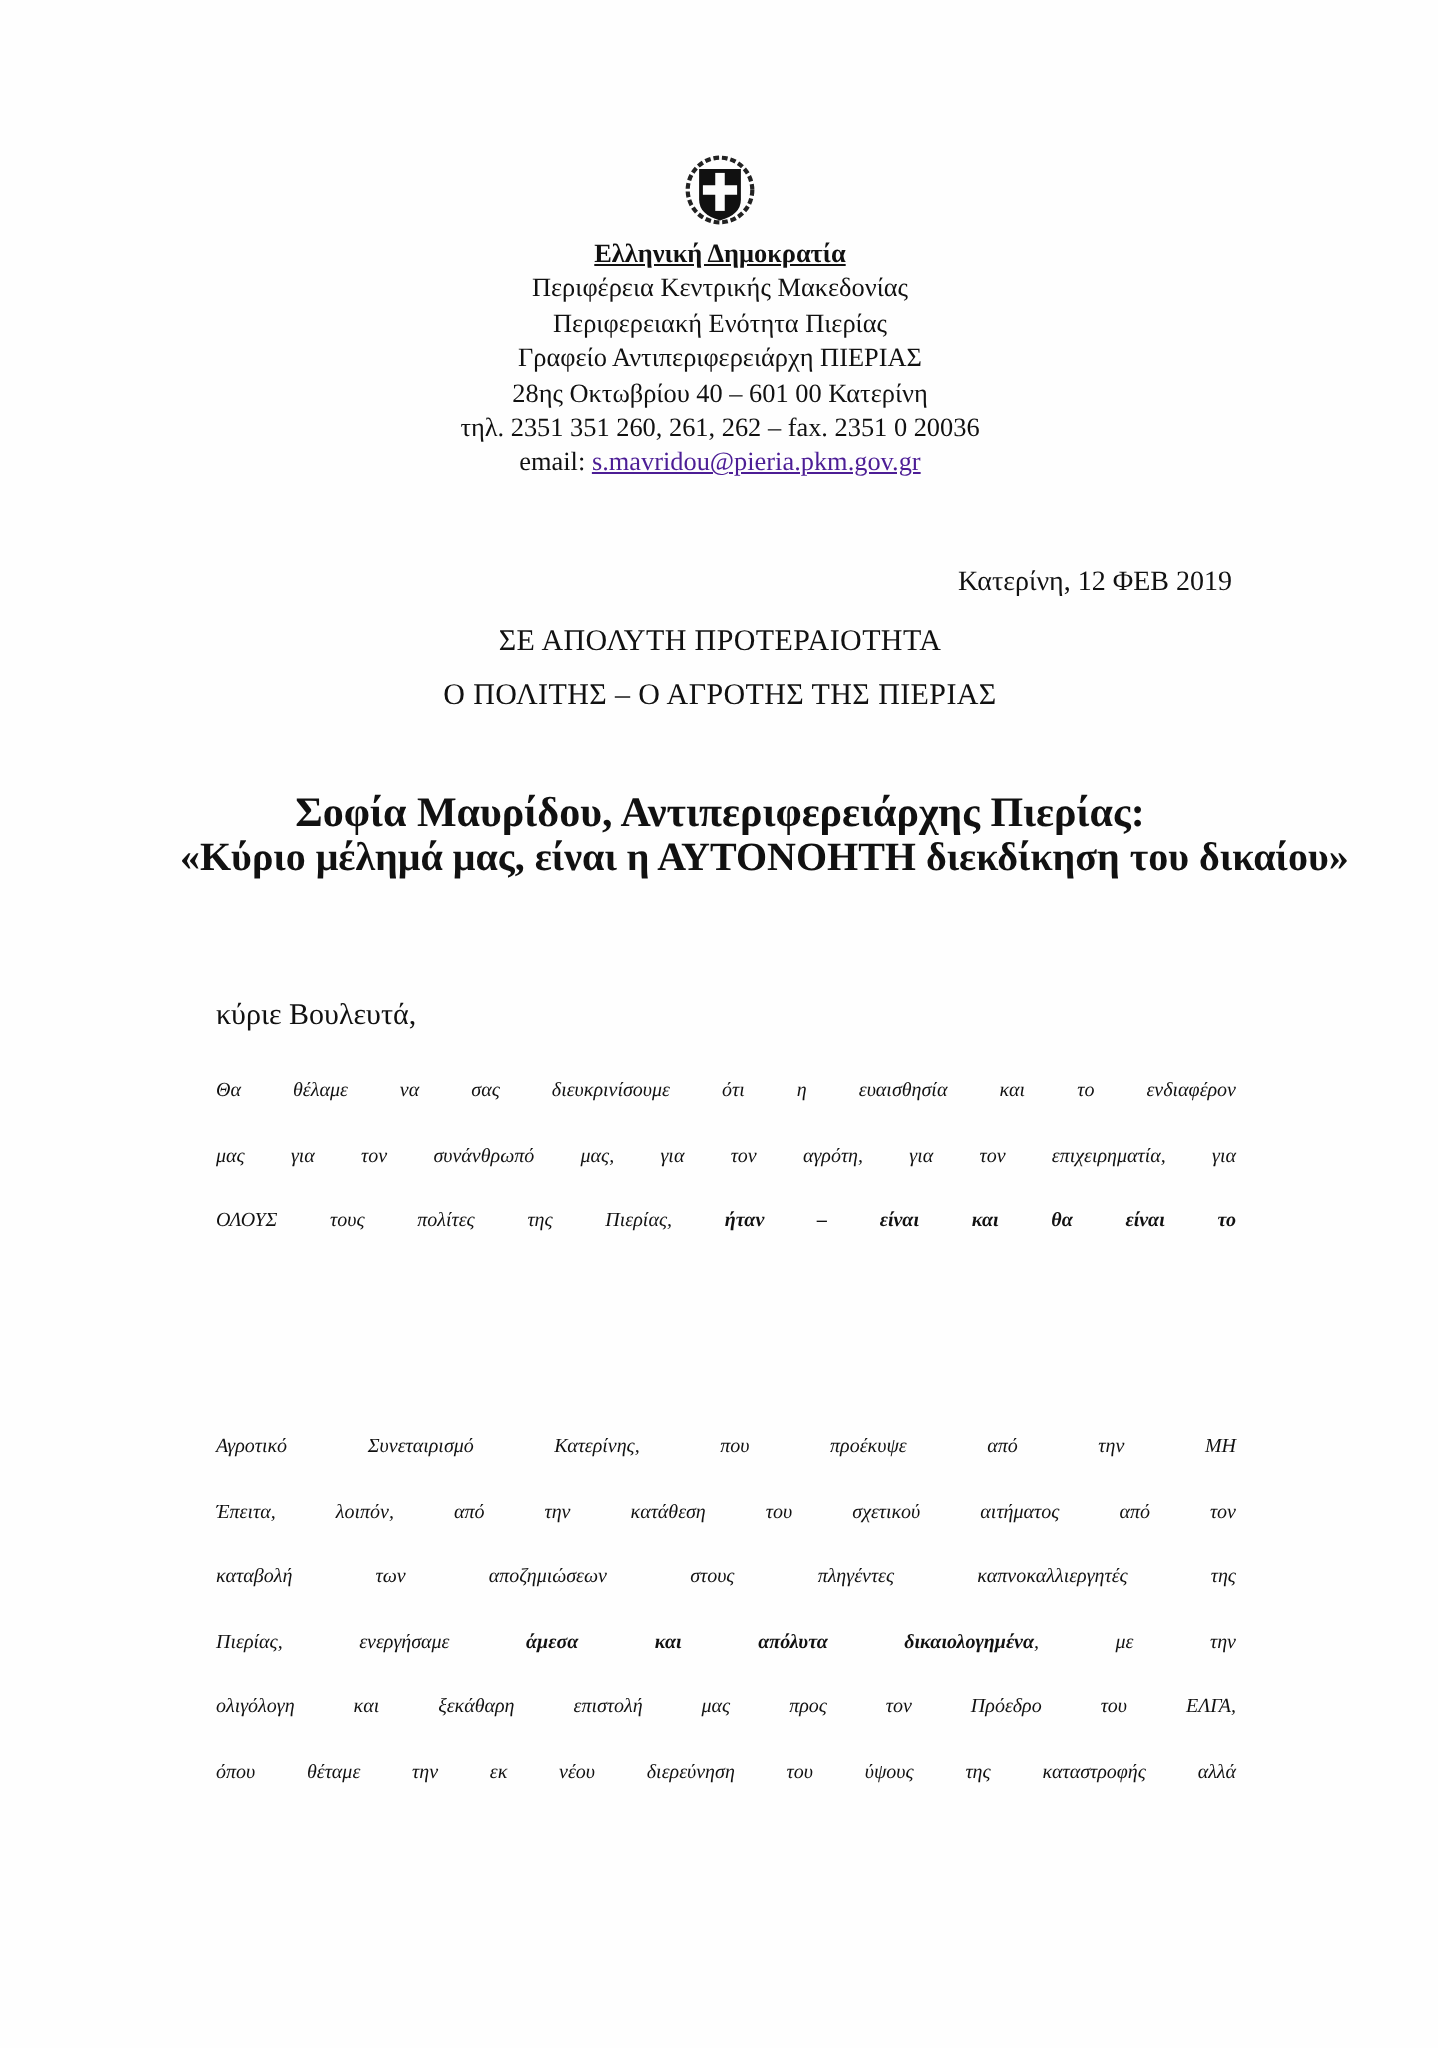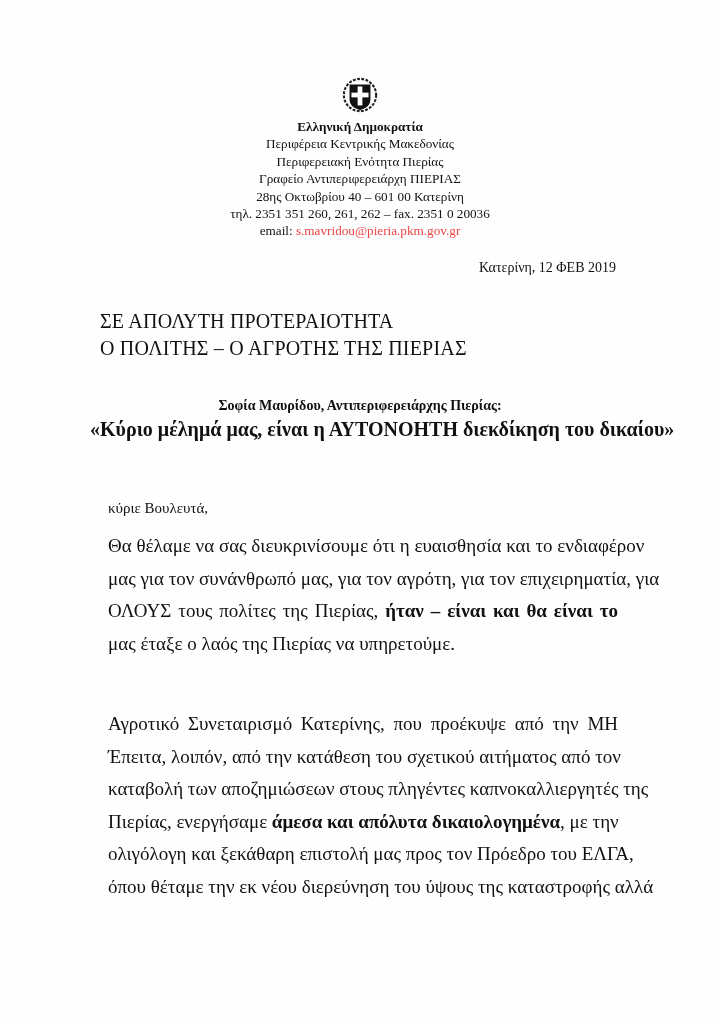--- a/index.html
+++ b/index.html
@@ -1,30 +1,30 @@
 <!DOCTYPE html>
 <html><head>
 <meta charset="utf-8">
 <style>
   html, body { margin: 0; padding: 0; background: #ffffff; }
   body { width: 719px; height: 1024px; position: relative; overflow: hidden; color: #111; font-family: "Liberation Serif", "DejaVu Serif", serif; }
   .page { position: absolute; left: 0; top: 0; width: 719px; height: 1024px; background: #fefefe; }
   .emblem { position: absolute; left: 341px; top: 76px; width: 38px; height: 38px; }
   .letterhead { position: absolute; left: 160px; top: 118px; width: 400px; text-align: center; font-size: 13.2px; line-height: 17.4px; }
   .letterhead div { white-space: nowrap; }
-  .letterhead .org { font-weight: bold; }
-  .letterhead .email a { color: #ef4444; }
-  .date { position: absolute; right: 103px; top: 260px; font-size: 14px; white-space: nowrap; }
-  .headline { position: absolute; left: 100px; top: 308px; width: 520px; text-align: left; font-size: 20px; line-height: 27px; letter-spacing: 0.2px; }
+  .letterhead .org { font-weight: bold; text-decoration: underline; }
+  .letterhead .email a { color: #4c1d95; text-decoration: underline; }
+  .date { position: absolute; right: 103px; top: 284px; font-size: 14px; white-space: nowrap; }
+  .headline { position: absolute; left: 100px; top: 308px; width: 520px; text-align: center; font-size: 15px; line-height: 27px; letter-spacing: 0.2px; }
   .headline div { white-space: nowrap; }
   .subtitle { position: absolute; left: 90px; top: 393px; width: 540px; text-align: center; font-weight: bold; }
-  .subtitle .name { font-size: 14px; line-height: 26px; white-space: nowrap; }
+  .subtitle .name { font-size: 21px; line-height: 26px; white-space: nowrap; }
   .subtitle .quote { font-size: 20px; line-height: 20px; white-space: nowrap; }
   .salutation { position: absolute; left: 108px; top: 479px; font-size: 15px; margin-top: 21px; }
-  .para { position: absolute; left: 108px; width: 510px; font-size: 19px; line-height: 32.6px; text-align: justify; text-align-last: left; }
+  .para { position: absolute; left: 108px; width: 510px; font-size: 10px; line-height: 32.6px; text-align: justify; text-align-last: left; font-style: italic; }
   .para .ln { display: block; text-align: justify; text-align-last: justify; white-space: nowrap; }
   .para .ln.last { text-align-last: left; }
   .para1 { top: 530px; }
   .para2 { top: 708px; }
   b { font-weight: bold; }
 </style>
 </head>
 <body>
 
 <div class="page">
@@ -57,21 +57,20 @@
     <div class="name">Σοφία Μαυρίδου, Αντιπεριφερειάρχης Πιερίας:</div>
     <div class="quote">«Κύριο μέλημά μας, είναι η ΑΥΤΟΝΟΗΤΗ διεκδίκηση του δικαίου»</div>
   </div>
 
   <div class="salutation">κύριε Βουλευτά,</div>
 
   <div class="para para1">
     <span class="ln">Θα θέλαμε να σας διευκρινίσουμε ότι η ευαισθησία και το ενδιαφέρον</span>
     <span class="ln">μας για τον συνάνθρωπό μας, για τον αγρότη, για τον επιχειρηματία, για</span>
     <span class="ln"><span>ΟΛΟΥΣ τους πολίτες της Πιερίας, </span><b>ήταν – είναι και θα είναι το</b></span>
-    <span class="ln last">μας έταξε ο λαός της Πιερίας να υπηρετούμε.</span>
   </div>
 
   <div class="para para2">
     <span class="ln">Αγροτικό Συνεταιρισμό Κατερίνης, που προέκυψε από την ΜΗ</span>
     <span class="ln">Έπειτα, λοιπόν, από την κατάθεση του σχετικού αιτήματος από τον</span>
     <span class="ln">καταβολή των αποζημιώσεων στους πληγέντες καπνοκαλλιεργητές της</span>
     <span class="ln"><span>Πιερίας, ενεργήσαμε </span><b>άμεσα και απόλυτα δικαιολογημένα</b><span>, με την</span></span>
     <span class="ln">ολιγόλογη και ξεκάθαρη επιστολή μας προς τον Πρόεδρο του ΕΛΓΑ,</span>
     <span class="ln">όπου  θέταμε την εκ νέου διερεύνηση του ύψους της καταστροφής αλλά</span>
   </div>

